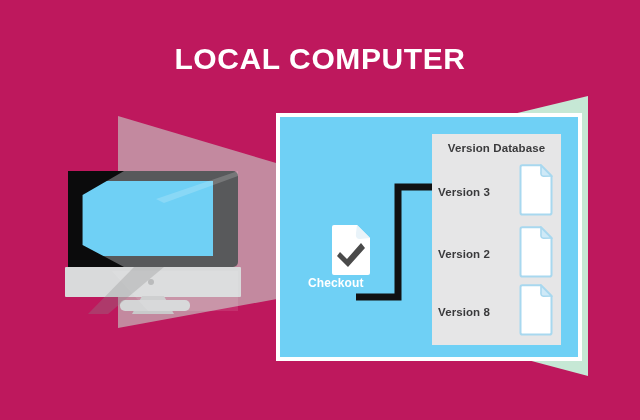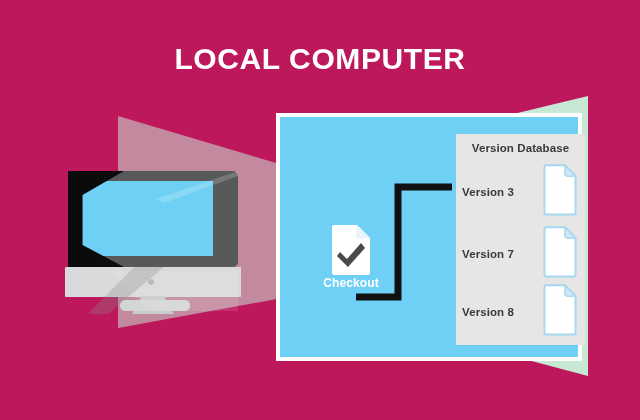--- a/index.html
+++ b/index.html
@@ -92,21 +92,20 @@
     background: #6fd0f5;
     border: 4px solid #ffffff;
   }
 
   
   #version-db {
     position: absolute;
     left: 152px; top: 17px;
     width: 129px; height: 211px;
     background: #e6e6e7;
-    margin-left: 24px;
   }
   #db-title {
     position: absolute; left: 0; top: 8px;
     width: 129px; text-align: center;
     font-size: 11.5px; font-weight: bold;
     color: #3a3a3c;
     letter-spacing: 0.1px;
   }
   .ver-row {
     position: absolute; left: 4px;
@@ -124,21 +123,21 @@
   .doc-sm {
     position: absolute; right: 8px; top: 0;
     width: 34px; height: 52px;
   }
 
   
   #checkout { position: absolute; left: 36px; top: 107px; width: 70px; height: 66px; }
   #checkout-doc { position: absolute; left: 14px; top: 0; width: 42px; height: 52px; }
   #checkout-label {
     position: absolute; left: -8px; top: 52px;
-    width: 86px; text-align: center;
+    width: 86px; text-align: left;
     font-size: 12px; font-weight: bold;
     color: #ffffff;
     letter-spacing: 0.1px;
   }
 
   
   #connector {
     position: absolute; left: 76px; top: 64px;
     width: 96px; height: 120px;
     pointer-events: none;
@@ -192,21 +191,21 @@
 
       <div class="ver-row r3">
         <div class="ver-label">Version 3</div>
         <svg class="doc-sm" viewBox="0 0 34 52">
           <path d="M1.5 3 Q1.5 1.2 3.3 1.2 L22 1.2 L32.5 12 L32.5 48.8 Q32.5 50.6 30.7 50.6 L3.3 50.6 Q1.5 50.6 1.5 48.8 Z" fill="#ffffff" stroke="#a8d8ef" stroke-width="2"></path>
           <path d="M22 1.5 L32.3 12 L24.5 12.3 Q21.5 12 22 8 Z" fill="#cfe9f7" stroke="#a8d8ef" stroke-width="1.6"></path>
         </svg>
       </div>
 
       <div class="ver-row r2">
-        <div class="ver-label">Version 7</div>
+        <div class="ver-label">Version 2</div>
         <svg class="doc-sm" viewBox="0 0 34 52">
           <path d="M1.5 3 Q1.5 1.2 3.3 1.2 L22 1.2 L32.5 12 L32.5 48.8 Q32.5 50.6 30.7 50.6 L3.3 50.6 Q1.5 50.6 1.5 48.8 Z" fill="#ffffff" stroke="#a8d8ef" stroke-width="2"></path>
           <path d="M22 1.5 L32.3 12 L24.5 12.3 Q21.5 12 22 8 Z" fill="#cfe9f7" stroke="#a8d8ef" stroke-width="1.6"></path>
         </svg>
       </div>
 
       <div class="ver-row r1">
         <div class="ver-label">Version 8</div>
         <svg class="doc-sm" viewBox="0 0 34 52">
           <path d="M1.5 3 Q1.5 1.2 3.3 1.2 L22 1.2 L32.5 12 L32.5 48.8 Q32.5 50.6 30.7 50.6 L3.3 50.6 Q1.5 50.6 1.5 48.8 Z" fill="#ffffff" stroke="#a8d8ef" stroke-width="2"></path>

